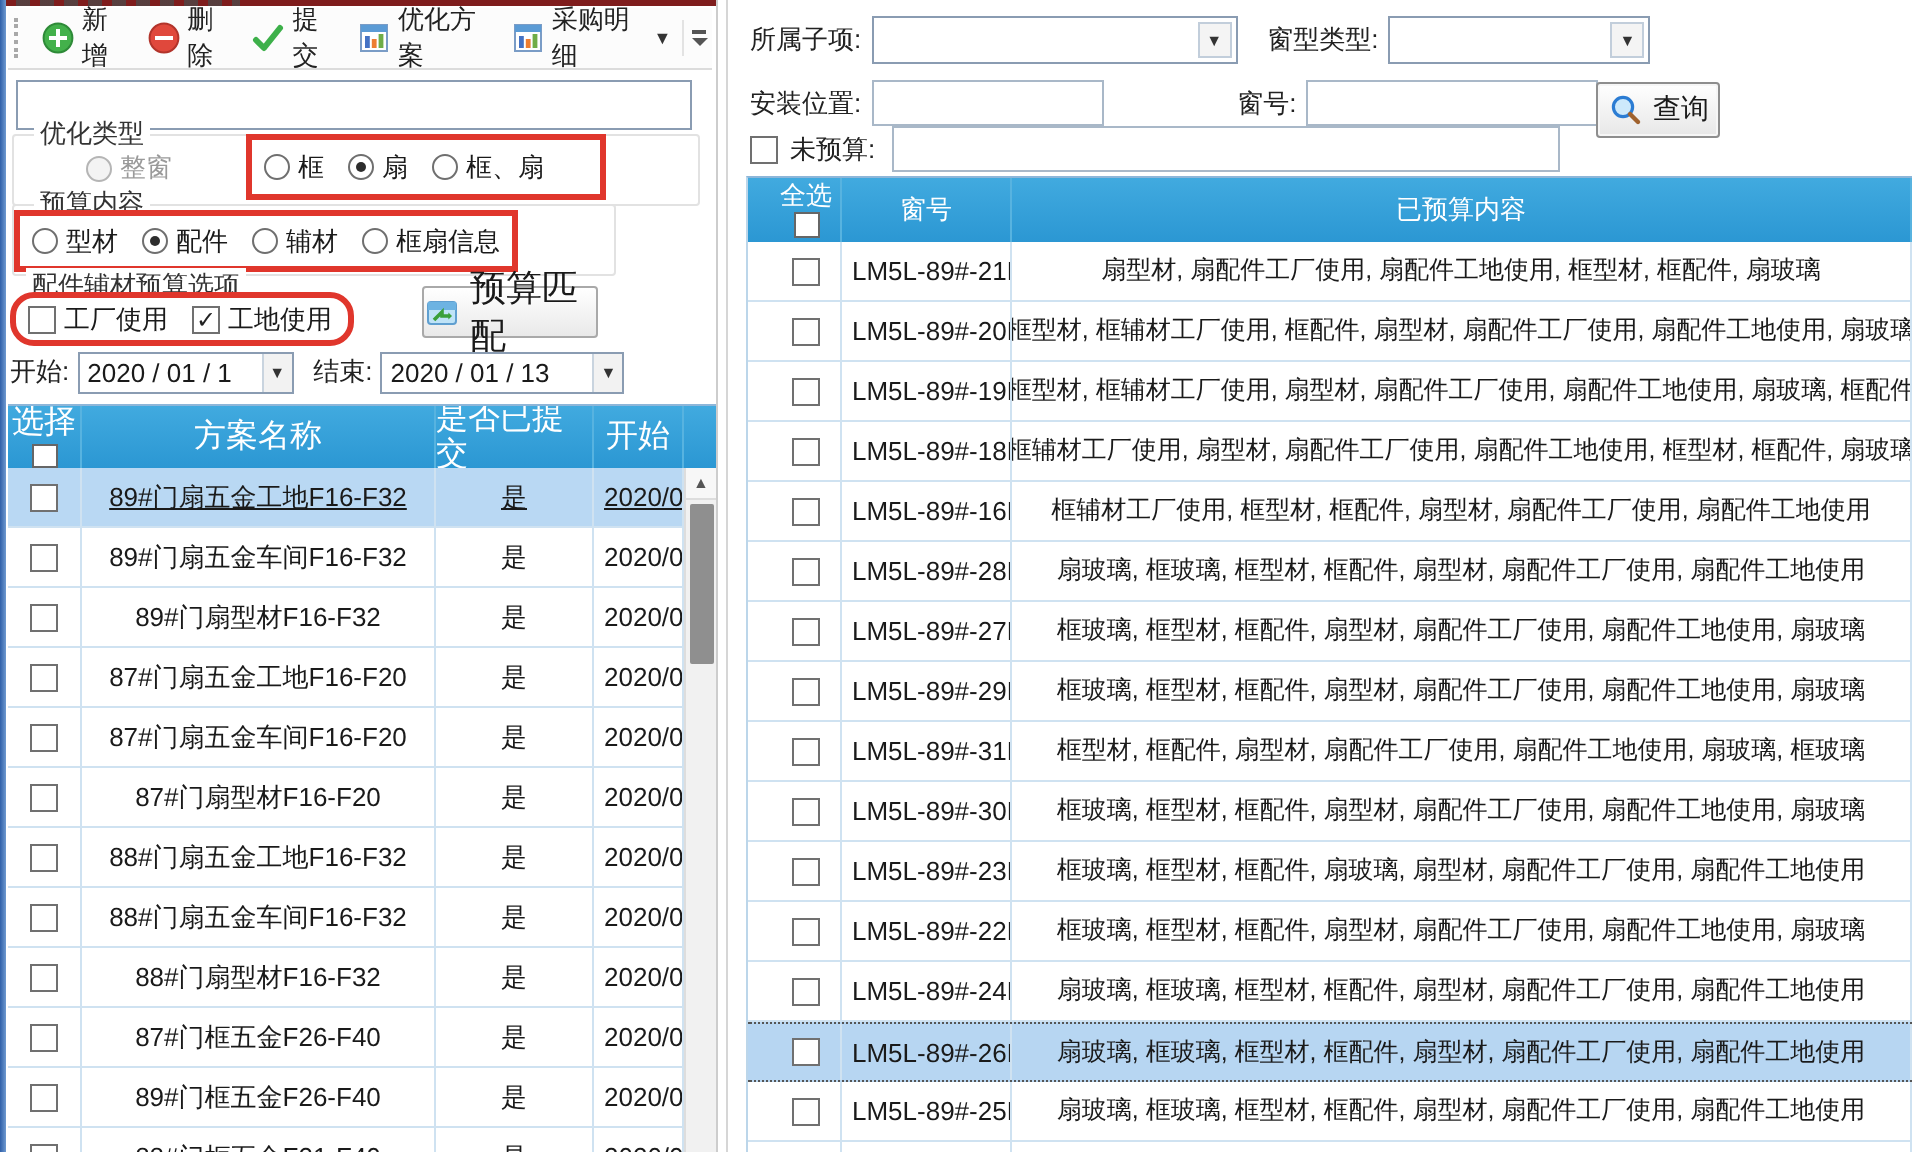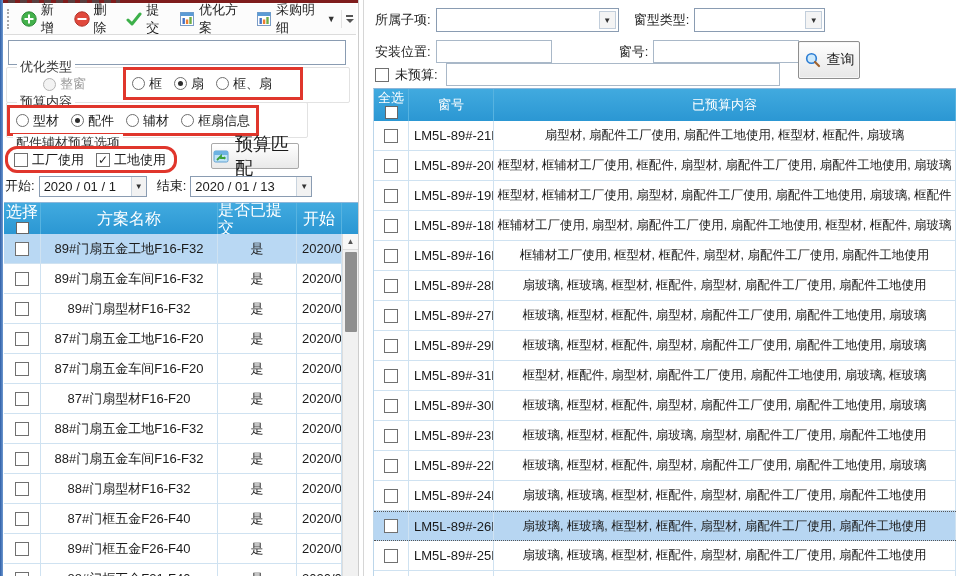--- a/index.html
+++ b/index.html
@@ -62,21 +62,21 @@
   .lhead, .lrow { display:grid; grid-template-columns:37px 177px 79px 45px; }
   .lhead { height:31px; background:linear-gradient(#41aadf,#2b97d3); color:#fff; }
   .lhead .hc { display:flex; flex-direction:column; align-items:center; justify-content:center;
     border-right:1px solid #57b3e0; font-size:16px; line-height:1.1; overflow:hidden; }
   .hc .hcb { width:13px; height:13px; border:1px solid #666; background:#fff; margin-top:1px; }
   .lbody { position:absolute; top:31px; left:0; right:16px; bottom:0; overflow:hidden; }
   .lrow { height:30px; border-bottom:1px solid #cfe2f1; background:#fff; }
   .lrow > div { display:flex; align-items:center; justify-content:center;
     border-right:1px solid #cfe2f1; font-size:13px; overflow:hidden; white-space:nowrap; }
   .lrow .c-start { justify-content:flex-start; padding-left:5px; }
-  .lrow.selected { background:#b9d8f3; }
+  .lrow.selected { background:#b9d8f3;text-decoration:underline; }
 
   .lscroll { position:absolute; right:0; top:31px; bottom:0; width:16px; background:#f1f1f1; border-left:1px solid #ddd; }
   .lscroll .up { height:16px; background:#f7f7f7; border-bottom:1px solid #ddd;
     display:flex; align-items:center; justify-content:center; font-size:8px; color:#555; }
   .lscroll .thumb { position:absolute; top:18px; left:2px; width:12px; height:80px; background:#8f8f8f; border-radius:1px; }
 
   
   .splitter { position:absolute; left:358px; top:0; width:15px; height:576px; background:#fff;
     border-left:1px solid #cdcdcd; }
   .splitter::after { content:""; position:absolute; left:4px; top:0; bottom:0; width:1px; background:#d6d6d6; }
@@ -84,28 +84,28 @@
   
   .right-panel { position:absolute; left:373px; top:0; width:583px; height:576px; background:#fff;text-decoration:underline; }
   .flabel { font-size:13px; color:#222; white-space:nowrap; }
   .frow { position:absolute; display:flex; align-items:center; }
   .dropdown { height:24px; border:1px solid #8a9cb2; background:#fff; display:flex; align-items:center; }
   .dropdown .dval { flex:1; padding:0 4px; font-size:13px; }
   .dropdown .dbtn { width:17px; height:18px; margin-right:2px; border:1px solid #c2cedb; background:#f4f4f4;
     display:flex; align-items:center; justify-content:center; font-size:8px; color:#333; }
   .tinput { height:23px; border:1px solid #a9b8c8; background:#fff; font-size:13px; padding:0 4px; font-family:inherit; }
 
-  .query-btn { position:absolute; left:425px; top:41px; width:62px; height:38px;
+  .query-btn { position:absolute; left:425px; top:41px; width:62px; height:28px;
     border:1px solid #8e8e8e; border-radius:2px; background:linear-gradient(#ffffff,#e7e7e7);
     box-shadow:inset 0 0 0 1px #f6f6f6; display:flex; align-items:center; justify-content:center; gap:5px; font-size:14px; }
 
   
   .rtable { position:absolute; left:0; top:88px; width:583px; height:488px; overflow:hidden;
     border-top:1px solid #8db6d9; border-left:1px solid #bcd6ea; background:#fff; }
-  .rhead, .rrow { display:grid; grid-template-columns:35px 85px 1fr; }
+  .rhead, .rrow { display:grid; grid-template-columns:35px 85px 1fr;padding-left:12px; }
   .rhead { height:32px; background:linear-gradient(#41aadf,#2b97d3); color:#fff; }
   .rhead .hc { display:flex; flex-direction:column; align-items:center; justify-content:center;
     border-right:1px solid #57b3e0; font-size:13px; line-height:1.1; }
   .rrow { height:30px; border-bottom:1px solid #cfe2f1; background:#fff; }
   .rrow > div { display:flex; align-items:center; border-right:1px solid #cfe2f1;
     font-size:12.5px; overflow:hidden; white-space:nowrap; }
   .rrow .c-sel { justify-content:center; }
   .rrow .c-win { padding-left:5px; font-size:13px; }
   .rrow .c-content { justify-content:center; }
   .rrow.selected { background:#b7d6f2; border-top:1px dotted #555; border-bottom:1px dotted #555; height:30px; }

